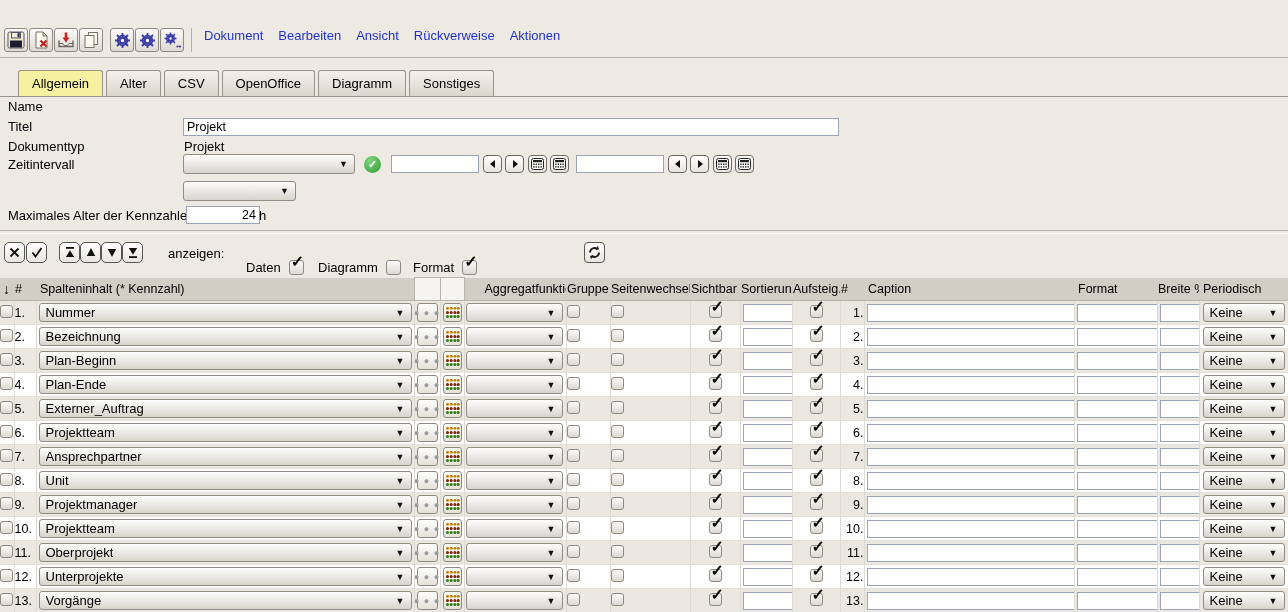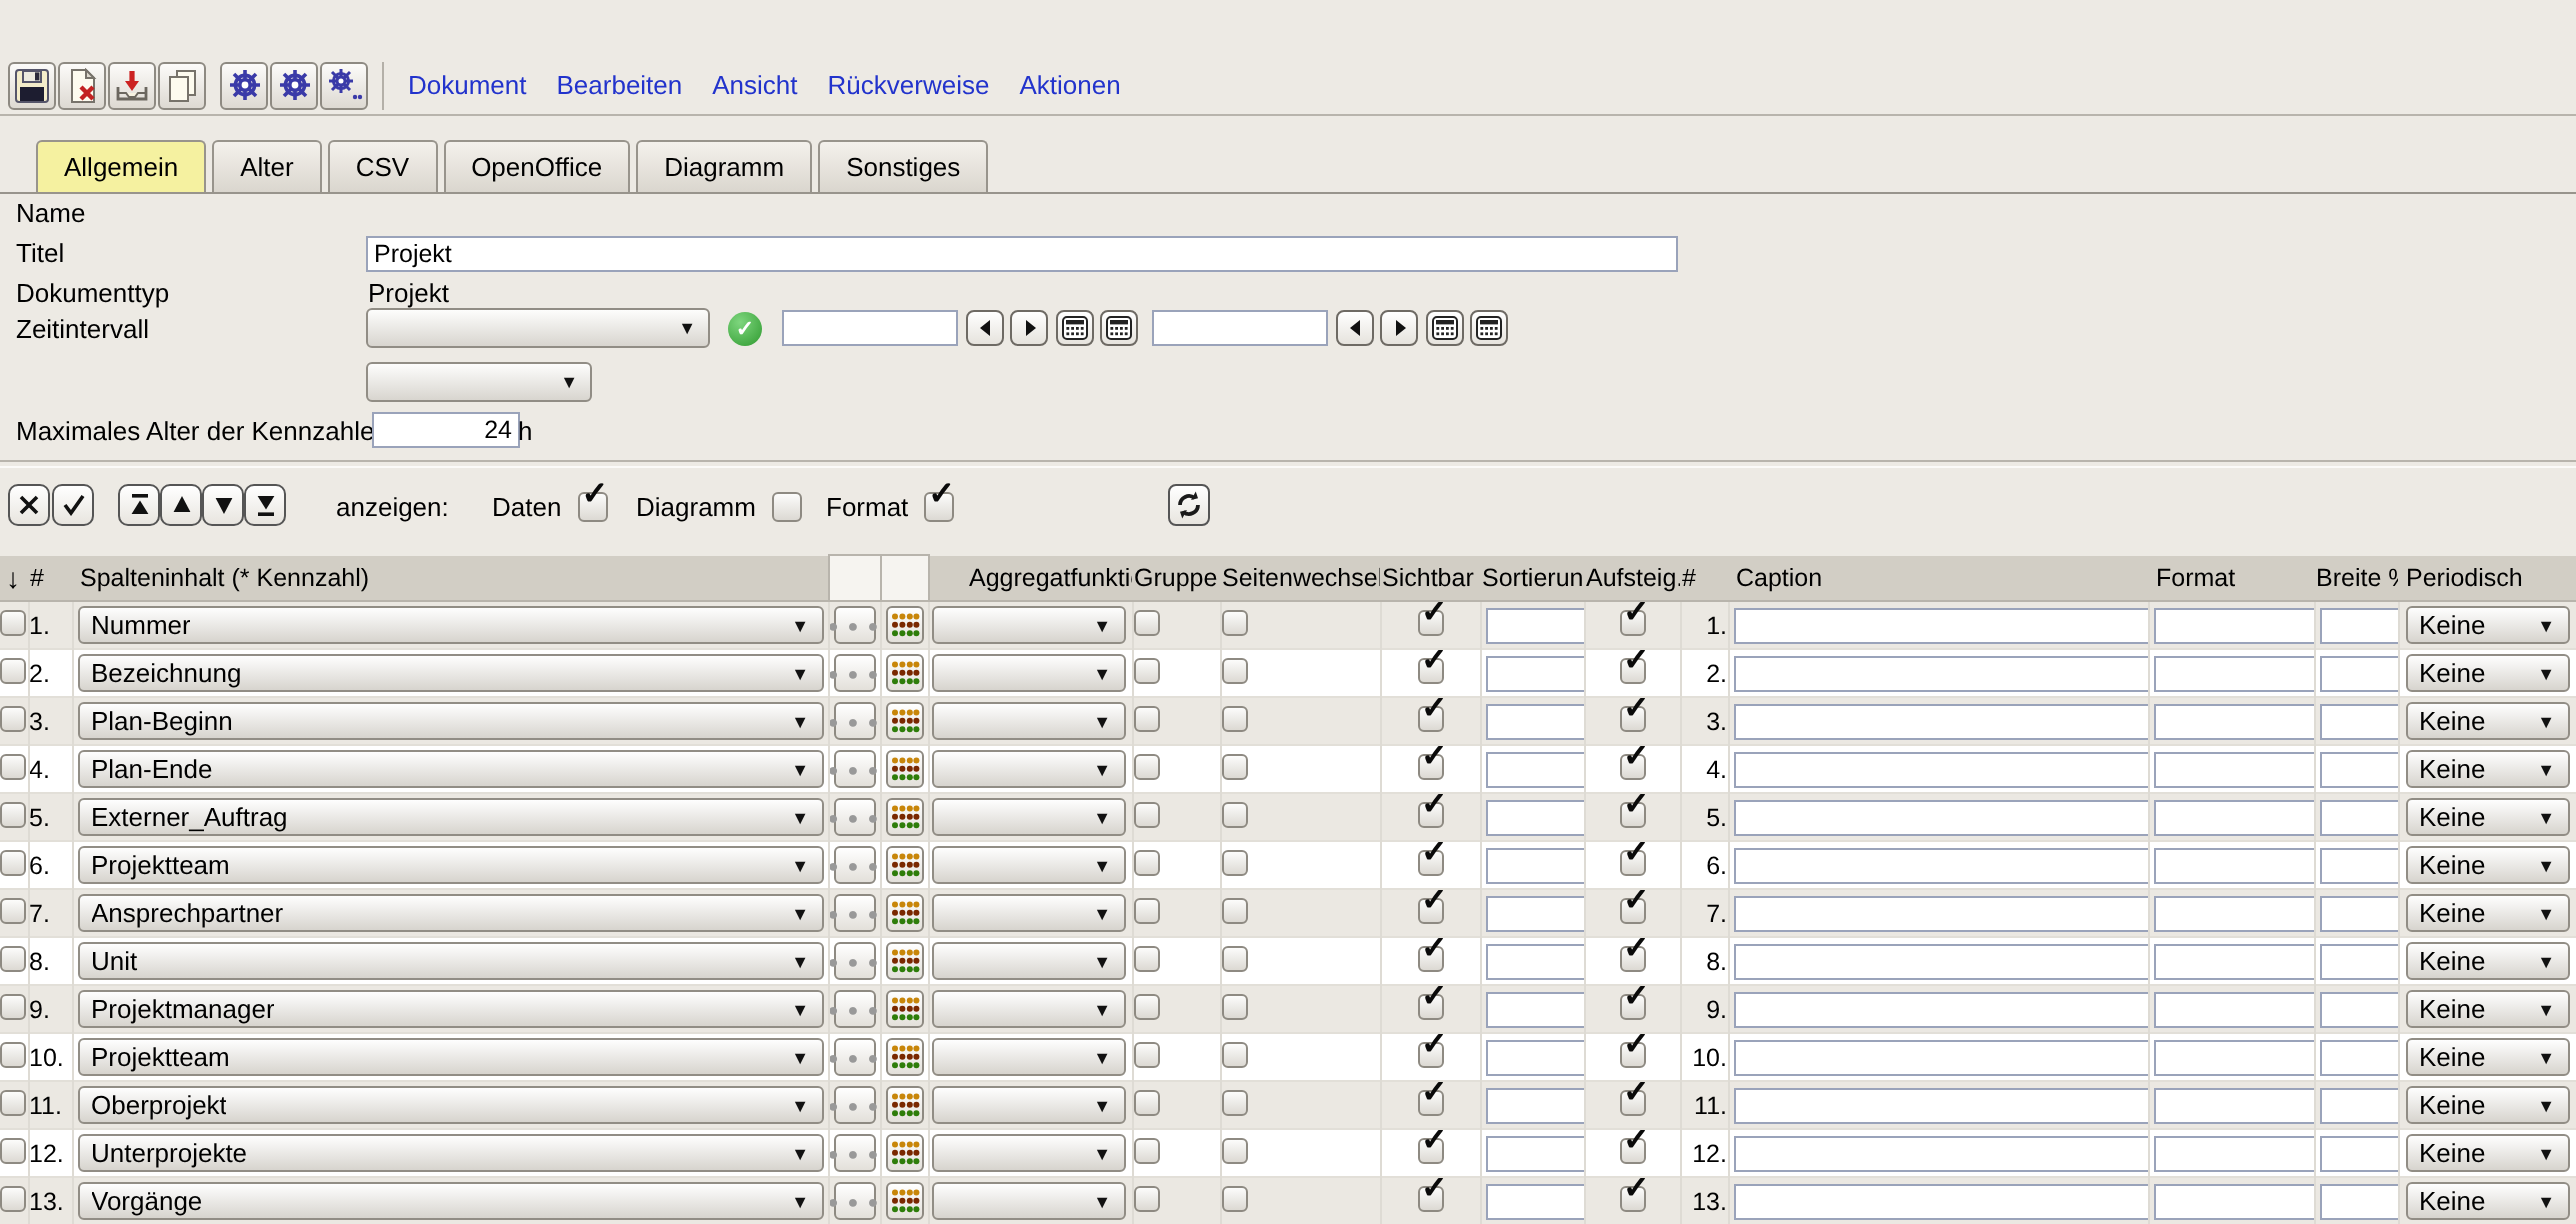--- a/index.html
+++ b/index.html
@@ -5,21 +5,21 @@
   html,body{margin:0;padding:0}
   .app{position:relative;width:1288px;height:612px;background:#edeae4;font-family:"Liberation Sans",sans-serif;font-size:13px;color:#000;overflow:hidden}
 
   
   .titlebar{position:absolute;top:0;left:0;width:100%;height:28px;background:linear-gradient(#dcd8d1,#cfcbc3);border-bottom:1px solid #b2aea6;display:flex;align-items:center;box-sizing:border-box;padding-left:4px}
   .close-btn{width:27px;height:23px;border:1px solid #8a867e;border-radius:3px;background:linear-gradient(#f4f2ee,#d6d2ca);display:flex;align-items:center;justify-content:center;cursor:pointer}
   .tb-ico{margin-left:10px;display:flex;align-items:center}
   .win-title{margin-left:10px;font-weight:bold}
 
   
-  .toolbar{position:absolute;top:28px;left:0;width:100%;height:30px;border-bottom:1px solid #b8b4ac;display:flex;align-items:center;box-sizing:border-box;padding-left:4px}
+  .toolbar{position:absolute;top:28px;left:0;width:100%;height:30px;border-bottom:1px solid #b8b4ac;display:flex;box-sizing:border-box;padding-left:4px}
   .tb-btn{width:24px;height:24px;margin-right:1px;border:1px solid #8e8a82;border-radius:3px;background:linear-gradient(#fcfbf9,#ddd9d2);display:flex;align-items:center;justify-content:center;padding:0;cursor:pointer}
   .tb-gap{width:6px}
   .tb-sep{width:1px;height:24px;background:#b4b0a8;margin:0 6px}
   .menu-bar{display:flex;gap:15px;margin-left:6px}
   .menu-bar span{color:#2233cc;cursor:pointer}
 
   
   .tabs{position:absolute;top:70px;left:0;width:100%;height:27px;border-bottom:1px solid #98948c;display:flex;align-items:flex-end;box-sizing:border-box;padding-left:18px}
   .tab{height:25px;line-height:25px;padding:0 13px;margin-right:3px;border:1px solid #98948c;border-bottom:none;border-radius:3px 3px 0 0;background:linear-gradient(#f4f1ec,#dad6ce);cursor:pointer}
   .tab.active{background:#f5f1a0}
@@ -31,21 +31,21 @@
   .sel{position:absolute;display:flex;align-items:center;justify-content:space-between;border:1px solid #918d85;border-radius:3px;background:linear-gradient(#fdfdfc,#d8d5cf);padding:0 6px;box-sizing:border-box;height:20px;cursor:pointer}
   .caret{font-size:9px;color:#111}
   .sq-btn{position:absolute;width:19px;height:18px;border:1px solid #6e6a64;border-radius:4px;background:linear-gradient(#ffffff,#e6e3dd);display:flex;align-items:center;justify-content:center;padding:0;cursor:pointer}
   .ok-ico{position:absolute;width:17px;height:17px;border-radius:50%;background:radial-gradient(circle at 35% 30%,#7ed67e,#2f9a2f);color:#fff;font-size:11px;font-weight:bold;display:flex;align-items:center;justify-content:center}
   .hsep{position:absolute;left:0;top:230px;width:100%;height:2px;border-top:1px solid #b8b4ac;border-bottom:1px solid #fbfaf8}
 
   
   .actionbar{position:absolute;top:236px;left:0;width:100%;height:34px}
   .ab-btn{position:absolute;top:6px;width:21px;height:21px;border:1px solid #555;border-radius:5px;background:linear-gradient(#ffffff,#e8e5df);display:flex;align-items:center;justify-content:center;padding:0;cursor:pointer}
   .ab-lbl{position:absolute;top:10px}
-  .ab-grp{position:absolute;top:10px;display:flex;align-items:flex-start;gap:8px}
+  .ab-grp{position:absolute;top:24px;display:flex;align-items:flex-start;gap:8px}
 
   
   .cb{position:relative;display:inline-block;width:11px;height:11px;border:1px solid #8e8a82;border-radius:3px;background:linear-gradient(#fcfcfb,#dcd9d3)}
   .cb13{width:13px;height:13px}
   .cb.on::after{content:"✓";position:absolute;left:1px;top:-7px;font-size:16px;font-weight:bold;color:#0a0a0a;line-height:1}
 
   
   .grid-table{position:absolute;top:277px;left:0;width:1288px;border-collapse:collapse;table-layout:fixed;font-size:13px}
   .grid-table th{background:#d2cec5;height:22px;font-weight:normal;font-size:12.5px;text-align:left;padding:0 1px;overflow:hidden;white-space:nowrap;border-bottom:1px solid #b8b4ac}
   .grid-table th.th-light{background:#f6f4f0;border:1px solid #b8b4ac}

